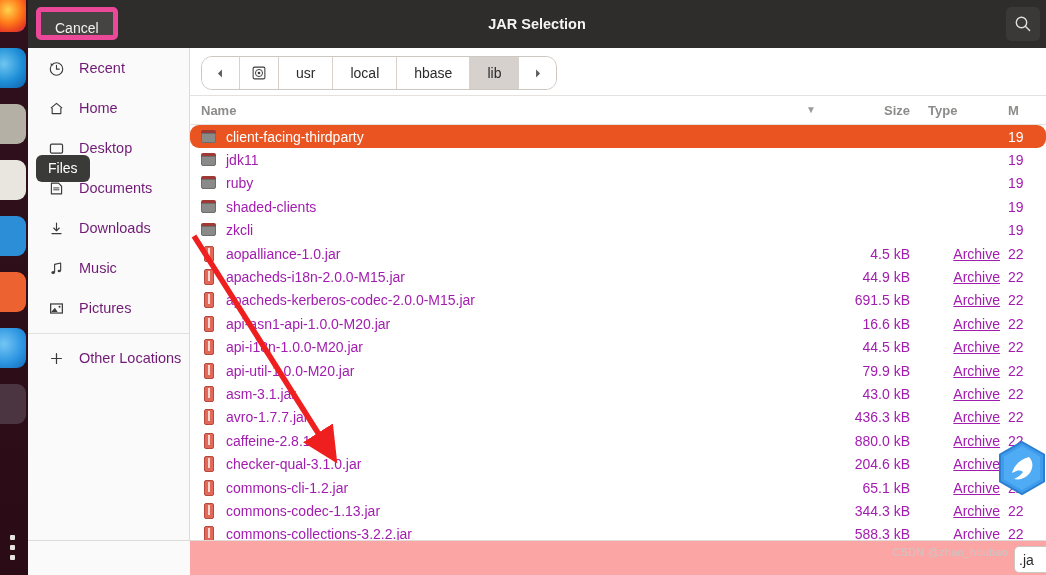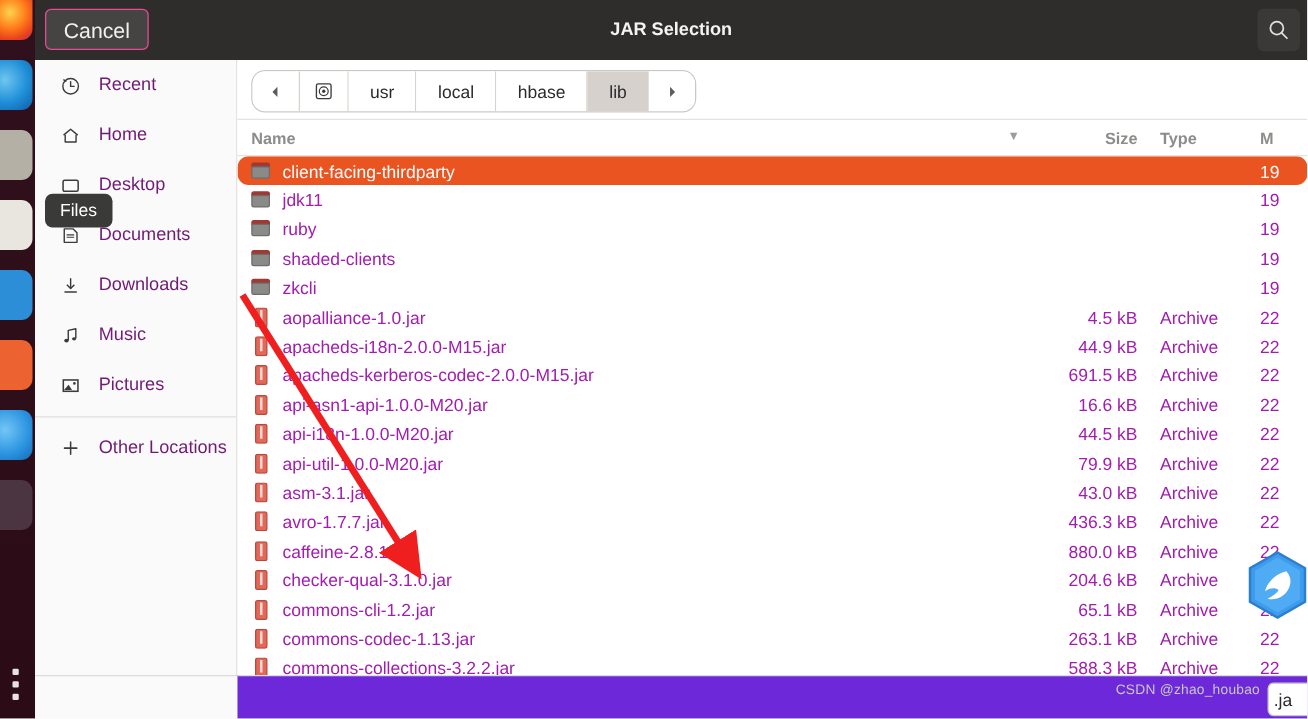--- a/index.html
+++ b/index.html
@@ -52,24 +52,24 @@
     background: #2f2d2c;
     border-bottom: 1px solid #1b1b1b;
   }
   .cancel-btn {
     position: absolute;
     left: 8px; top: 7px;
     height: 33px;
     padding: 0 14px;
     line-height: 33px;
     background: #454442;
-    border: 1px solid #ec4899;
+    border: 5px solid #ec4899;
     border-radius: 5px;
     color: #f2f1f0;
-    font-size: 17px;
+    font-size: 14px;
     cursor: pointer;
     box-sizing: border-box;
   }
   .title-text {
     position: absolute;
     left: 0; right: 0; top: 0;
     height: 48px;
     line-height: 48px;
     text-align: center;
     color: #f5f4f3;
@@ -200,21 +200,21 @@
     display: flex;
     align-items: center;
     height: 23.4px;
     font-size: 14px;
     color: #a21caf;
     cursor: pointer;
   }
   .frow.selected { background: #e95420; color: #ffffff; border-radius: 9px; }
   .f-name { flex: 1; display: flex; align-items: center; padding-left: 11px; overflow: hidden; white-space: nowrap;}
   .f-size { width: 84px; text-align: right; padding-right: 10px; white-space: nowrap;}
-  .f-type { width: 72px; text-align: left; padding-left: 8px; white-space: nowrap;}
+  .f-type { width: 72px; text-align: right; padding-left: 8px; white-space: nowrap; text-decoration: underline;}
   .f-mod  { width: 38px; text-align: left; padding-left: 8px; overflow: hidden; white-space: nowrap;}
   .fi { width: 16px; height: 16px; margin-right: 9px; flex: 0 0 16px; position: relative; }
 
   
   .fi.folder::before {
     content: "";
     position: absolute;
     left: 0; top: 1px;
     width: 15px; height: 4px;
     background: #9e3a33;
@@ -247,21 +247,21 @@
     left: 7px; top: 2px;
     width: 2px; height: 10px;
     background: #f6d9d2;
   }
 
   
   .bottombar {
     position: absolute;
     left: 190px; top: 540px;
     width: 856px; height: 35px;
-    background: #6d28d9;
+    background: #fca5a5;
     border-top: 1px solid #dedbd9;
     box-sizing: border-box;
   }
   .bottom-left-fill {
     position: absolute;
     left: 28px; top: 540px;
     width: 162px; height: 35px;
     background: #fafafa;
     border-top: 1px solid #dedbd9;
     box-sizing: border-box;
@@ -609,21 +609,21 @@
           </div>
           <div class="f-size">65.1 kB</div>
           <div class="f-type">Archive</div>
           <div class="f-mod">22</div>
         </div>
         <div class="frow">
           <div class="f-name">
             <span class="fi jar"></span>
             <span>commons-codec-1.13.jar</span>
           </div>
-          <div class="f-size">263.1 kB</div>
+          <div class="f-size">344.3 kB</div>
           <div class="f-type">Archive</div>
           <div class="f-mod">22</div>
         </div>
         <div class="frow">
           <div class="f-name">
             <span class="fi jar"></span>
             <span>commons-collections-3.2.2.jar</span>
           </div>
           <div class="f-size">588.3 kB</div>
           <div class="f-type">Archive</div>

